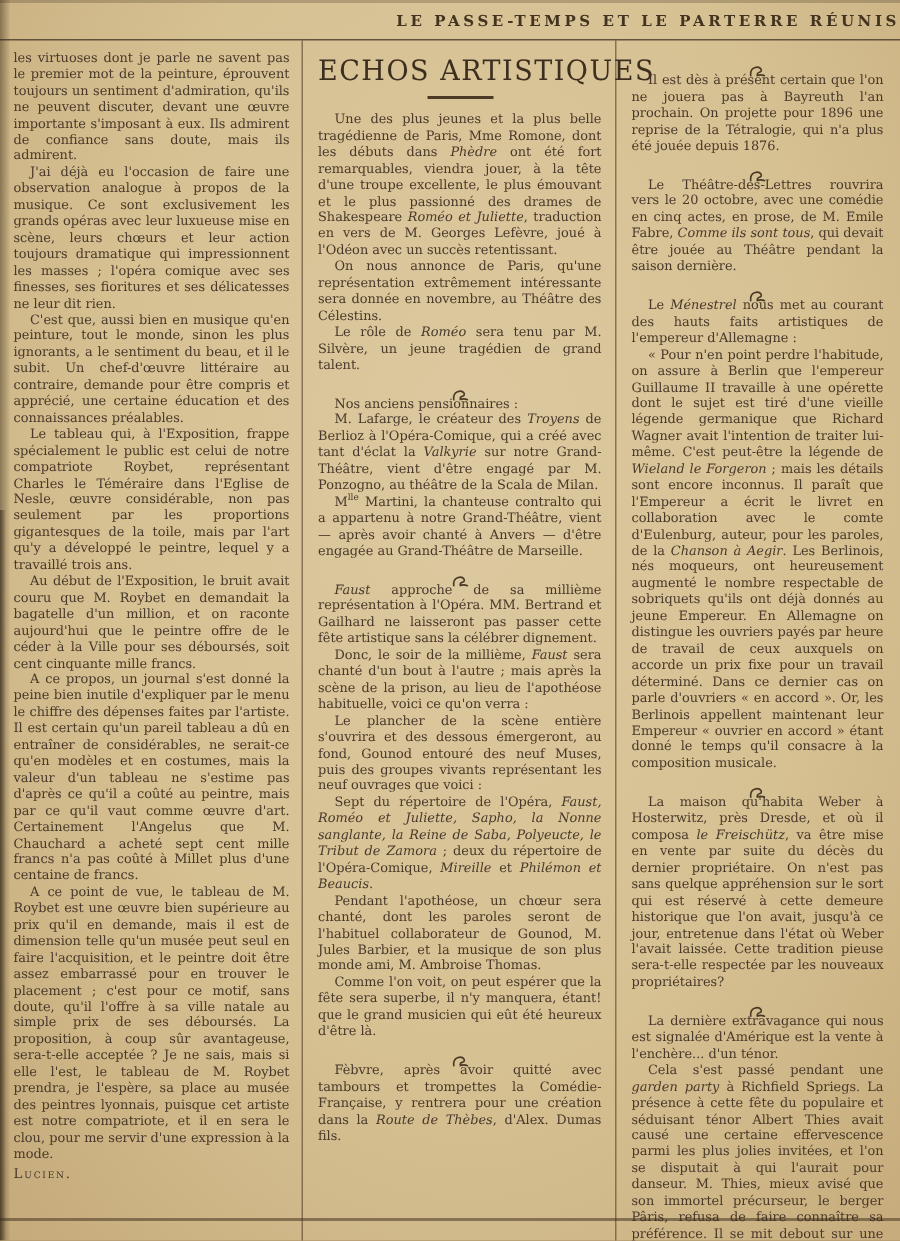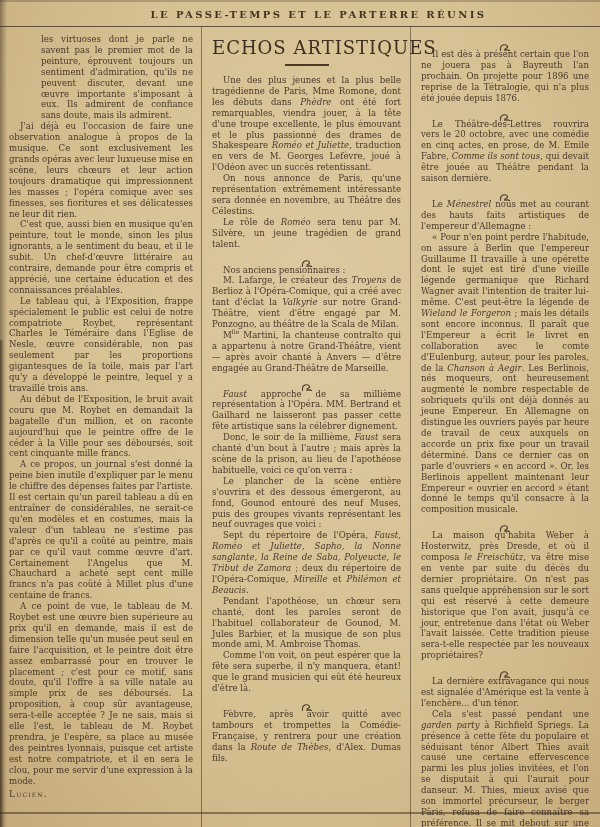--- a/index.html
+++ b/index.html
@@ -8,21 +8,21 @@
     background:#b49a6e;
     font-family:"DejaVu Serif","Liberation Serif",serif;
   }
   .page{
     position:relative;width:600px;height:827px;
     background:radial-gradient(ellipse at 52% 38%, #ddc9a0 0%, #d6c193 55%, #c5aa7a 100%);
     color:#46382a;
     -webkit-font-smoothing:antialiased;
   }
   .masthead{
-    text-align:center;padding-top:9px;
+    text-align:right;padding-top:9px;
     font-size:10px;font-weight:700;letter-spacing:2.4px;
     color:#43341f;
     padding-left:37px;
   }
   .head-rule{border-bottom:1px solid rgba(70,55,38,.8);margin-top:6px;}
   .cols{display:flex;margin:0 9px;min-height:764px;align-items:stretch;}
   .col{box-sizing:border-box;padding-top:7px;}
   .col1{width:192px;padding-right:8px;}
   .col2{width:210px;border-left:1px solid rgba(80,62,42,.6);border-right:1px solid rgba(80,62,42,.6);padding-left:10px;padding-right:9px;}
   .col3{flex:1;padding-left:10px;padding-right:2px;}
@@ -31,21 +31,21 @@
     font-size:18px;font-weight:400;letter-spacing:1px;
     color:#3d2f20;white-space:nowrap;
     transform:scaleY(1.04);
   }
   .title-rule{width:44px;height:2px;background:#4a3a26;margin:6px auto 9px;}
   .para{
     margin:0;font-size:8.6px;line-height:10.9px;
     text-align:justify;text-indent:11px;
     color:#49392a;
   }
-  .para.noindent{text-indent:0;margin-left:32px;}
+  .para.noindent{text-indent:0;}
   .para em{font-style:italic;}
   .para sup{font-size:6px;line-height:0;}
   .sep{text-align:center;height:10px;margin:3px 0 2px;}
   .sep-glyph{display:inline-block;line-height:8px;}
   .sig{text-align:left;font-size:9px;margin:2px 20px 2px 0;color:#46372a;}
   .sig.sc{font-variant:small-caps;letter-spacing:1.2px;}
   
   .edge-left{position:absolute;left:0;top:0;bottom:0;width:7px;
     background:linear-gradient(to right,rgba(52,38,22,.45),rgba(52,38,22,0));pointer-events:none;}
   .edge-left-low{position:absolute;left:0;top:340px;bottom:0;width:4px;

